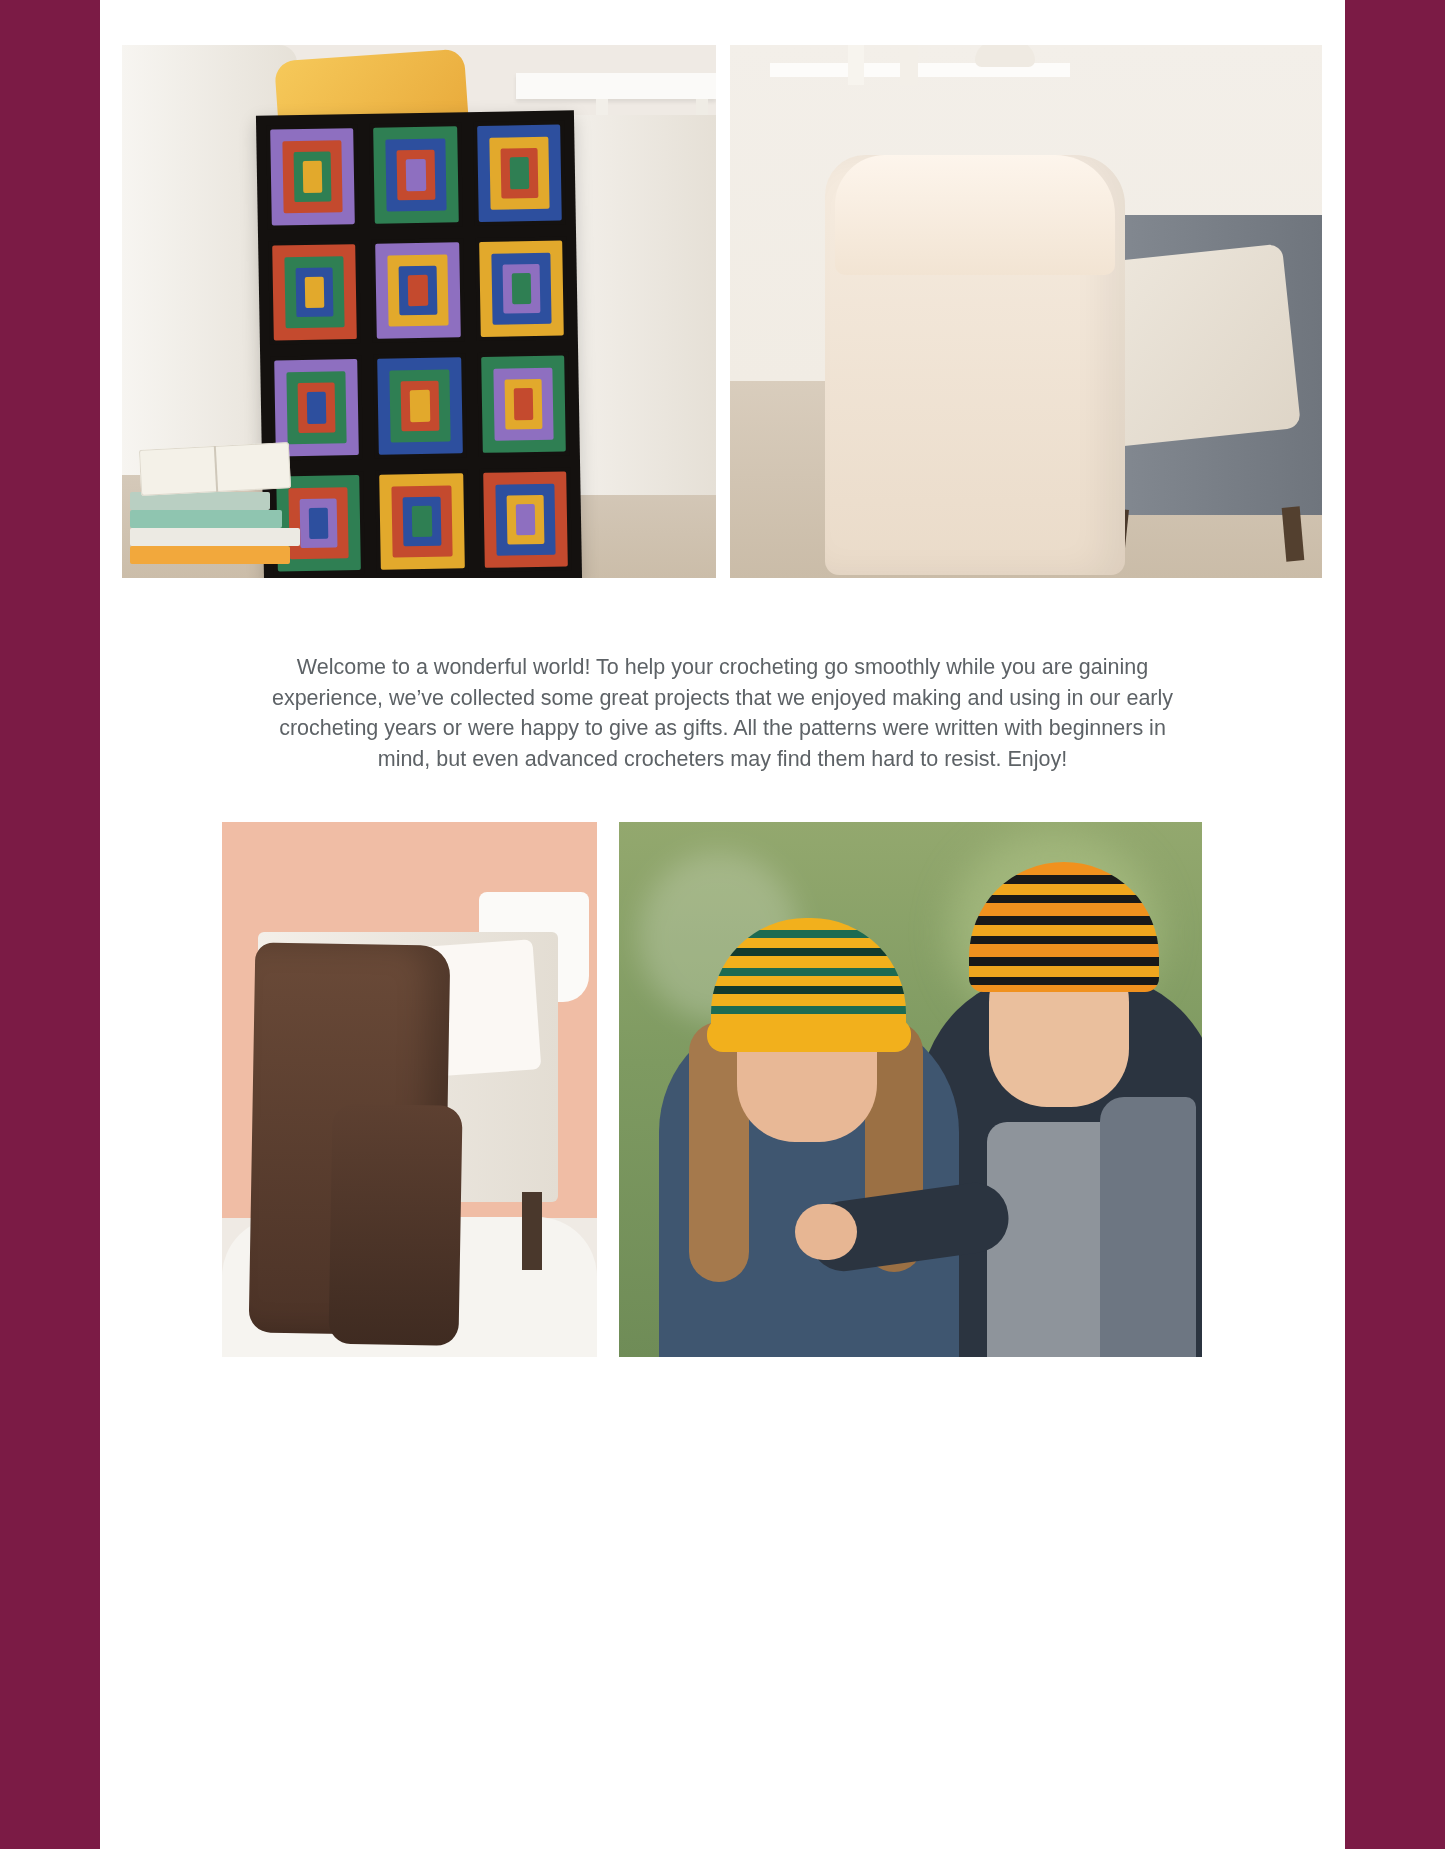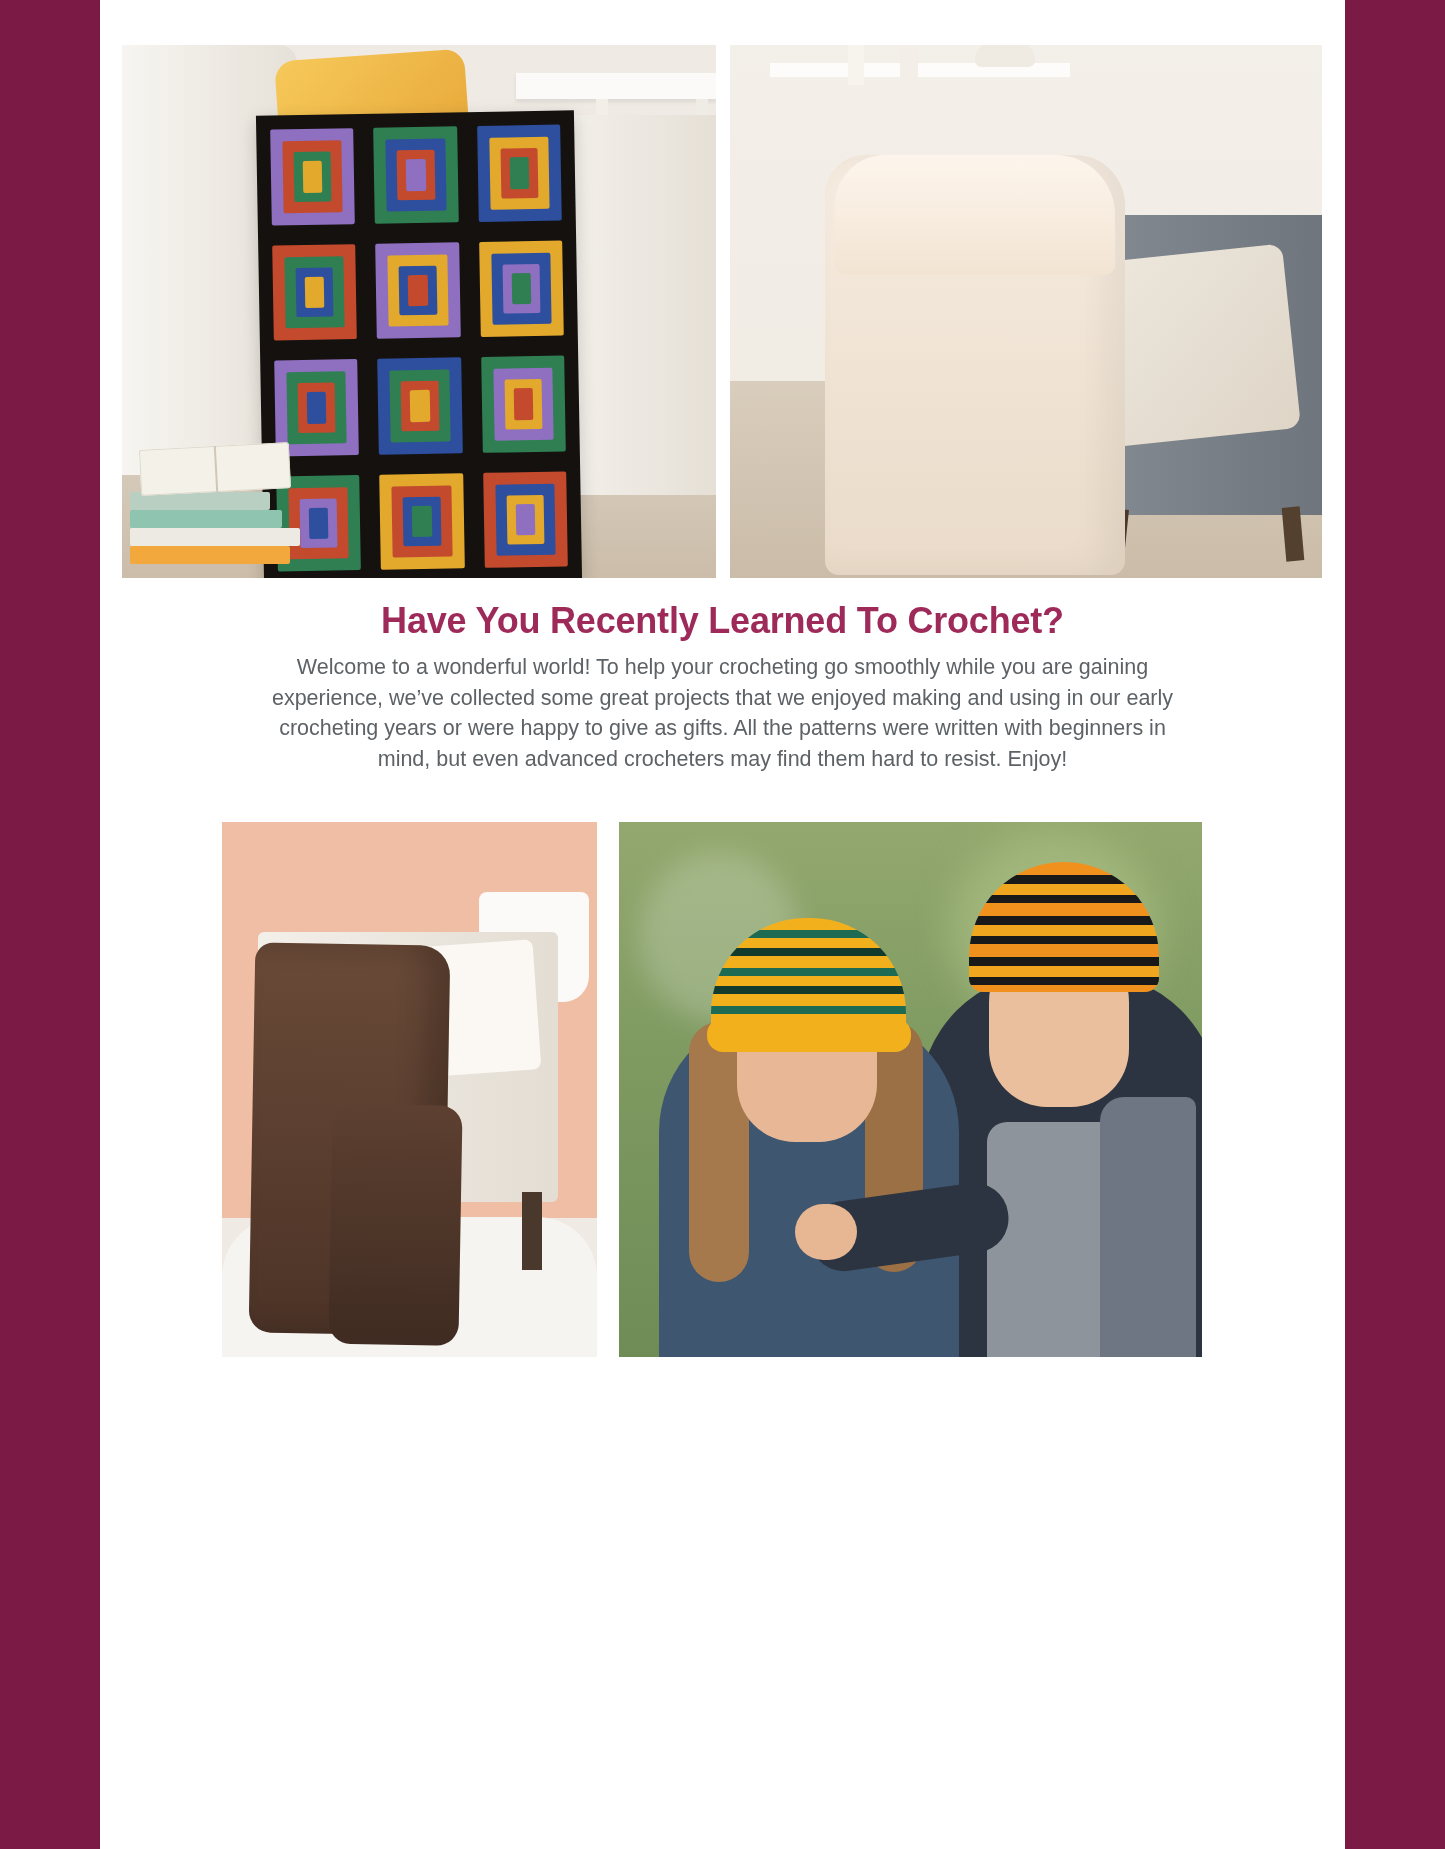--- a/index.html
+++ b/index.html
@@ -322,21 +322,20 @@
       </div>
       <div class="cr-chair">
         <div class="cr-pillow"></div>
         <div class="cr-chair-leg1"></div>
         <div class="cr-chair-leg2"></div>
       </div>
       <div class="cr-throw"></div>
     </div>
   </div>
 
-  <div class="headline">Have You Recently Learned To Crochet?</div>
   <div class="copy">Welcome to a wonderful world! To help your crocheting go smoothly while you are gaining experience, we’ve collected some great projects that we enjoyed making and using in our early crocheting years or were happy to give as gifts. All the patterns were written with beginners in mind, but even advanced crocheters may find them hard to resist. Enjoy!</div>
 
   <div class="bottom-row">
 
     <div class="ph-brown">
       <div class="br-wall"></div>
       <div class="br-floor"></div>
       <div class="br-rug"></div>
       <div class="br-lamp"></div>
       <div class="br-lamp-base"></div>

